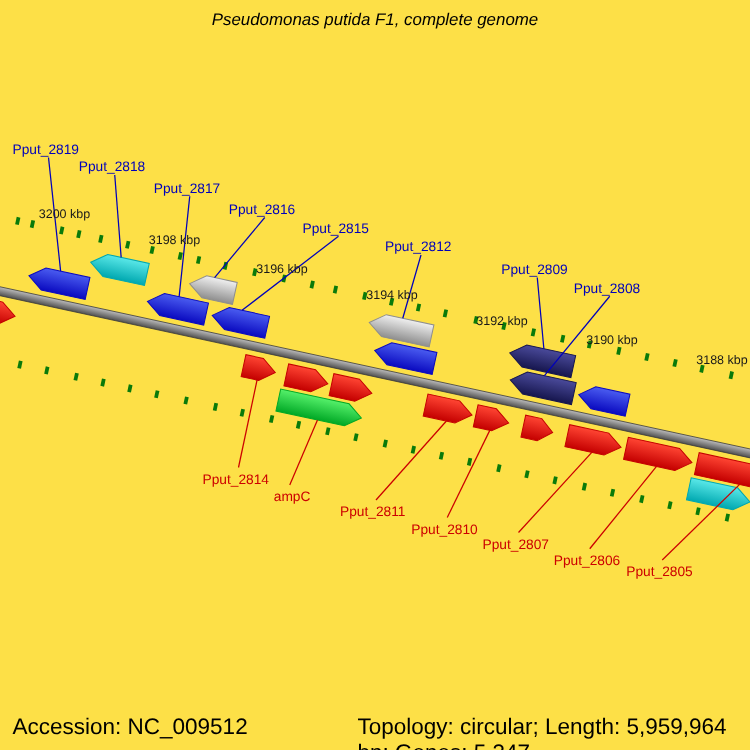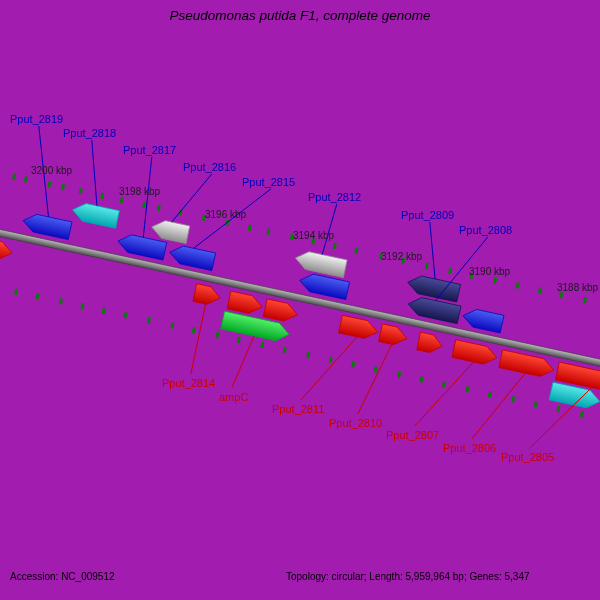--- a/index.html
+++ b/index.html
@@ -1,20 +1,20 @@
 <!DOCTYPE html>
 <html><head>
 <meta charset="utf-8">
 <style>
   html,body{margin:0;padding:0;background:#fff;}
   body{font-family:"Liberation Sans", sans-serif;}
-  .stage{position:relative;width:600px;height:600px;background:#a21caf;overflow:hidden;}
+  .stage{position:relative;width:600px;height:600px;background:#fde047;overflow:hidden;}
   .map-title{position:absolute;top:8px;left:0;width:600px;text-align:center;
              font-style:italic;font-size:13.5px;color:#000;}
-  .statusbar{position:absolute;top:571px;left:0;width:600px;height:22px;font-size:10px;color:#000;}
+  .statusbar{position:absolute;top:571px;left:0;width:600px;height:22px;font-size:18px;color:#000;}
   .statusbar .accession{position:absolute;left:10px;top:0;}
   .statusbar .details{position:absolute;left:258px;top:0;margin-left:28px;}
   svg{position:absolute;top:0;left:0;}
   svg text{font-family:"Liberation Sans", sans-serif;}
 </style>
 </head>
 <body>
 
 <div class="stage">
   <div class="map-title">Pseudomonas putida F1, complete genome</div>

